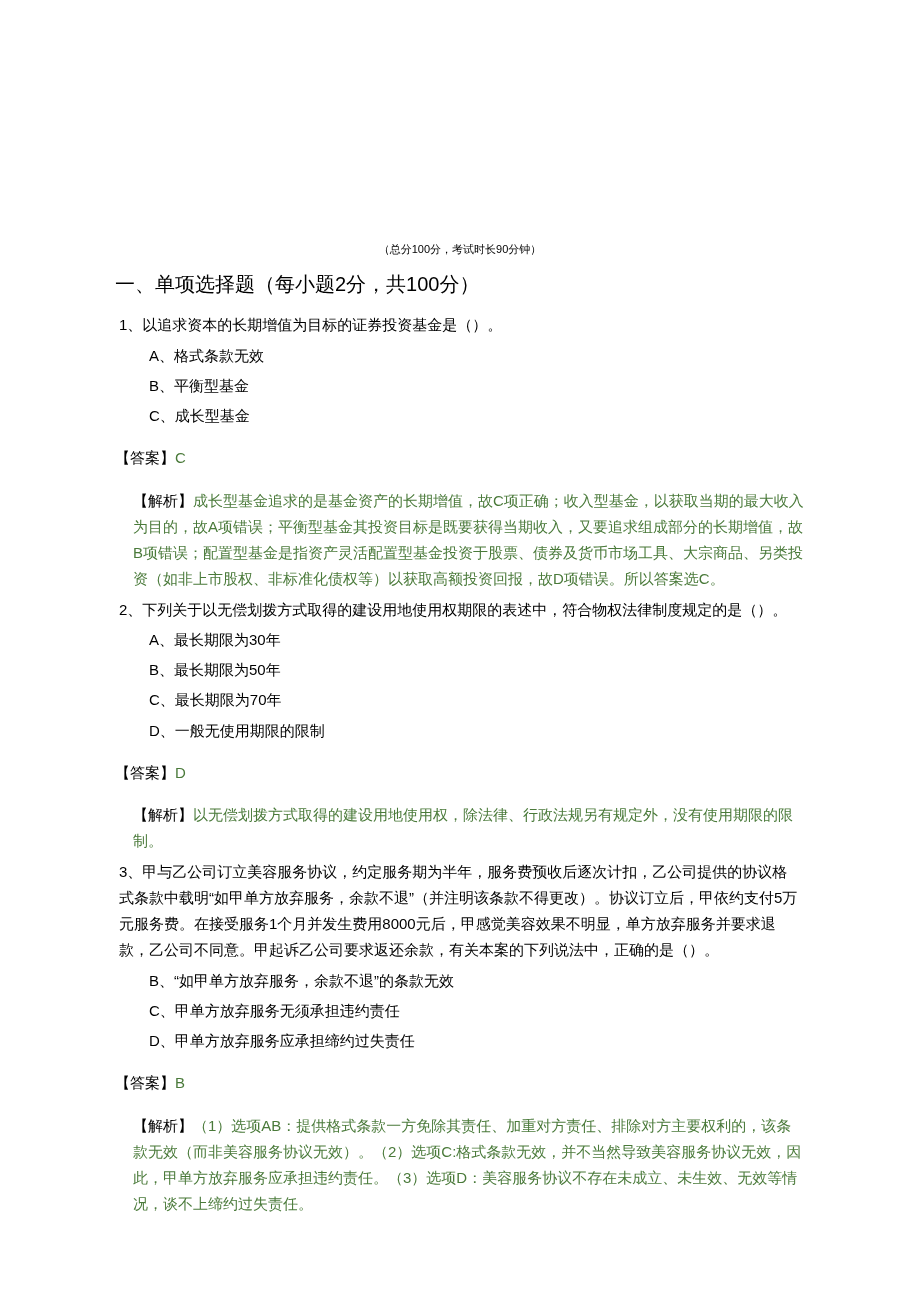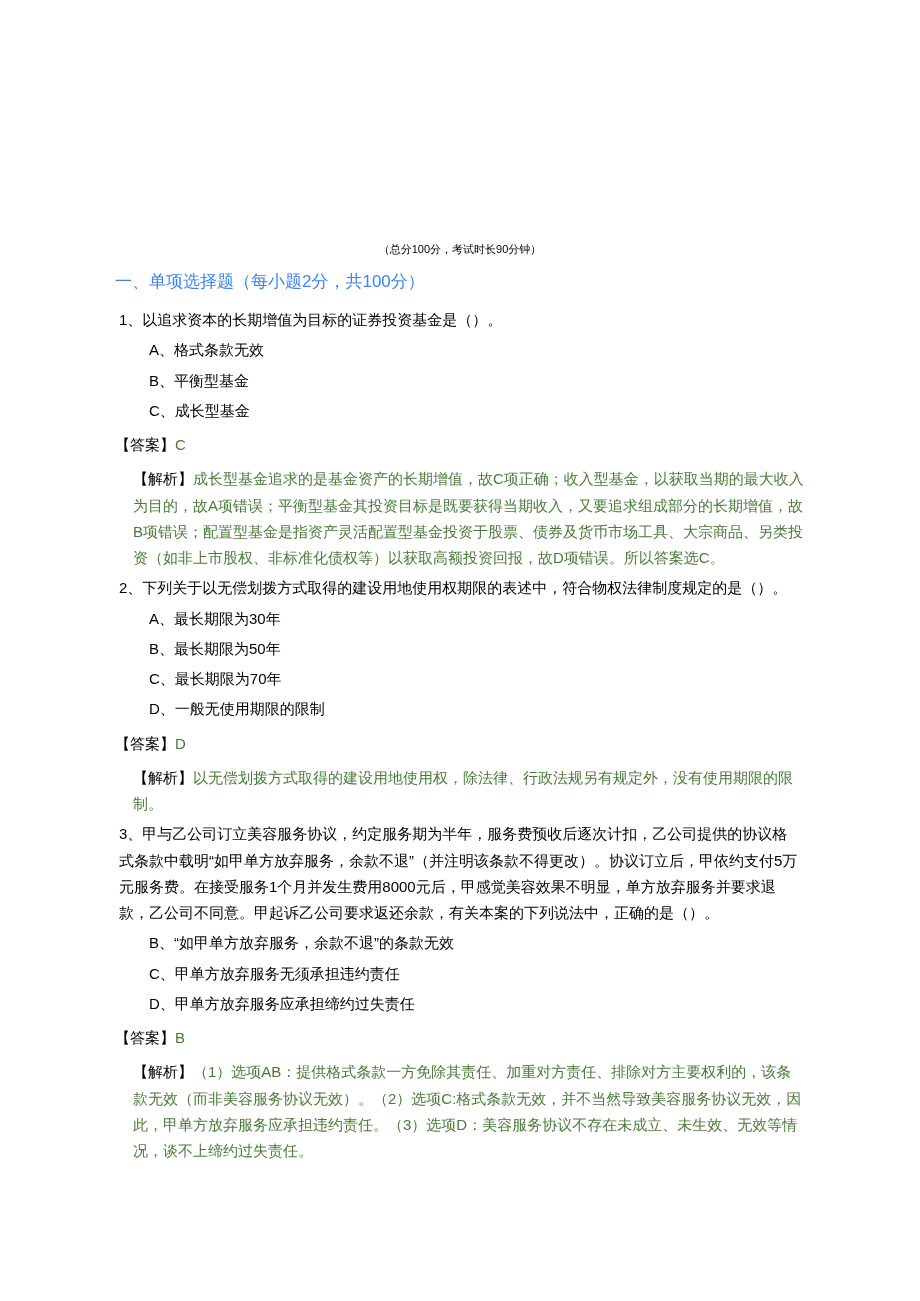--- a/index.html
+++ b/index.html
@@ -14,34 +14,34 @@
     font-size: 15px;
     line-height: 1.75;
     color: #000;
   }
   .exam-info {
     text-align: center;
     font-size: 11px;
     color: #000;
   }
   .section-heading {
-    font-size: 17px;
-    color: #3b82f6;
+    font-size: 20px;
+    color: #000000;
     margin: 8px 0 10px 0;
   }
   .q-text {
     color: #000;
     margin: 4px 4px;
   }
   .option {
     color: #000;
     margin: 4px 0 4px 34px;
   }
   .answer {
-    margin: 8px 0;
+    margin: 16px 0;
   }
   .answer .label { color: #000; }
   .answer .val { color: #4a7a3a; }
   .explain {
     color: #4a7a3a;
     margin: 2px 0 4px 18px;
   }
   .explain .label { color: #000; }
 </style>
 </head>

